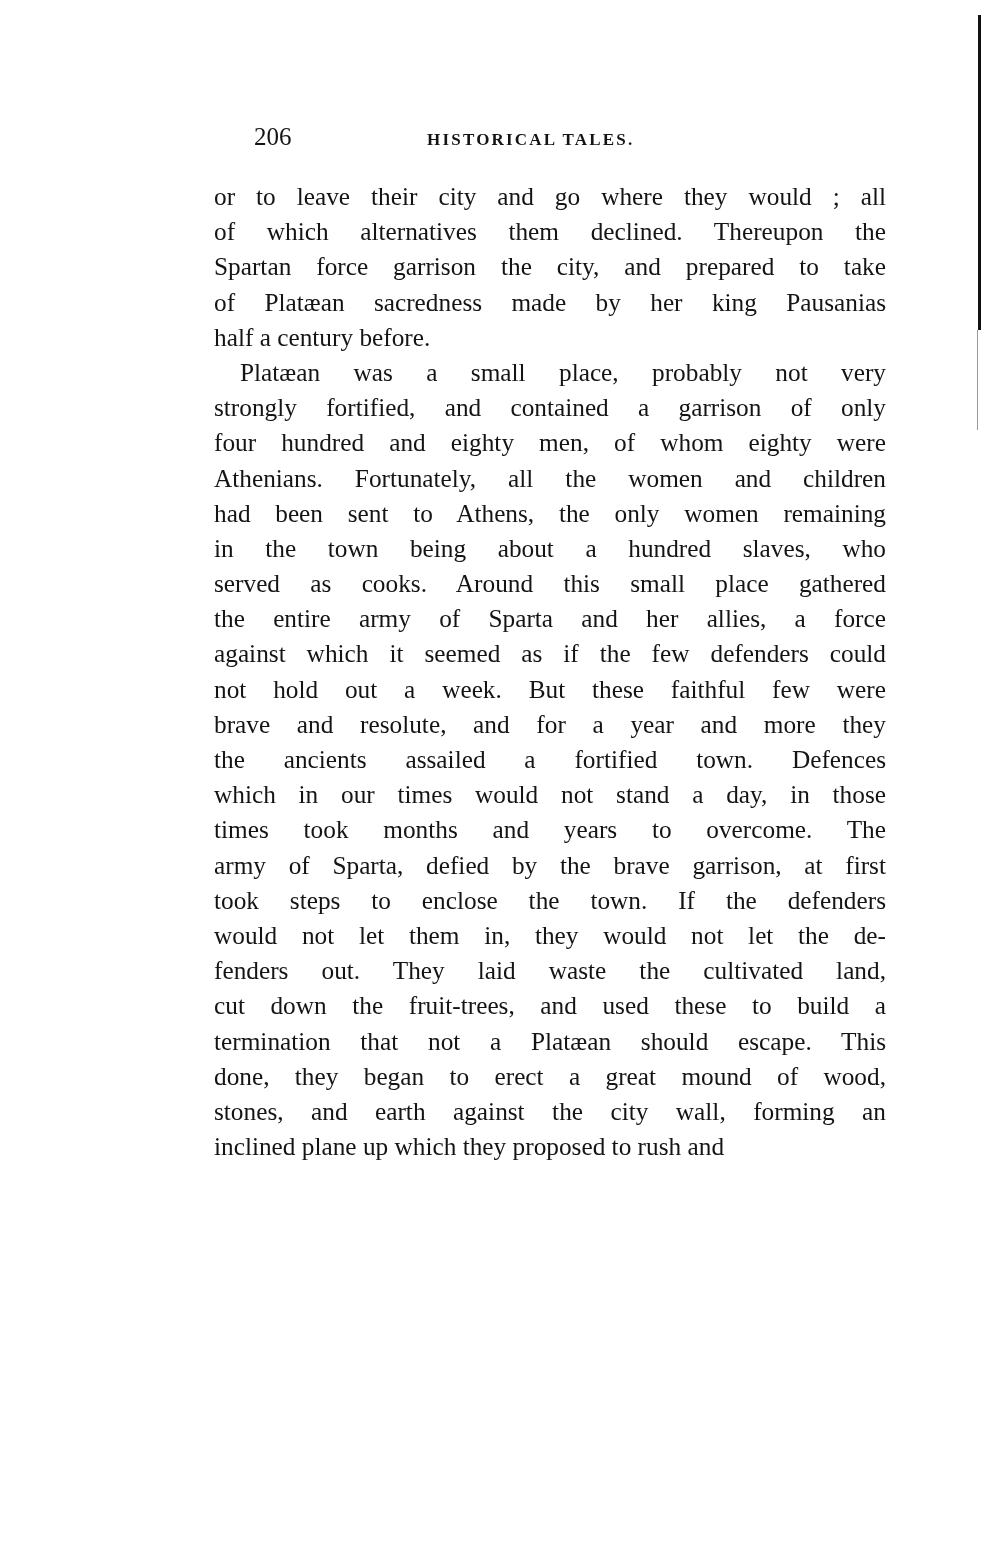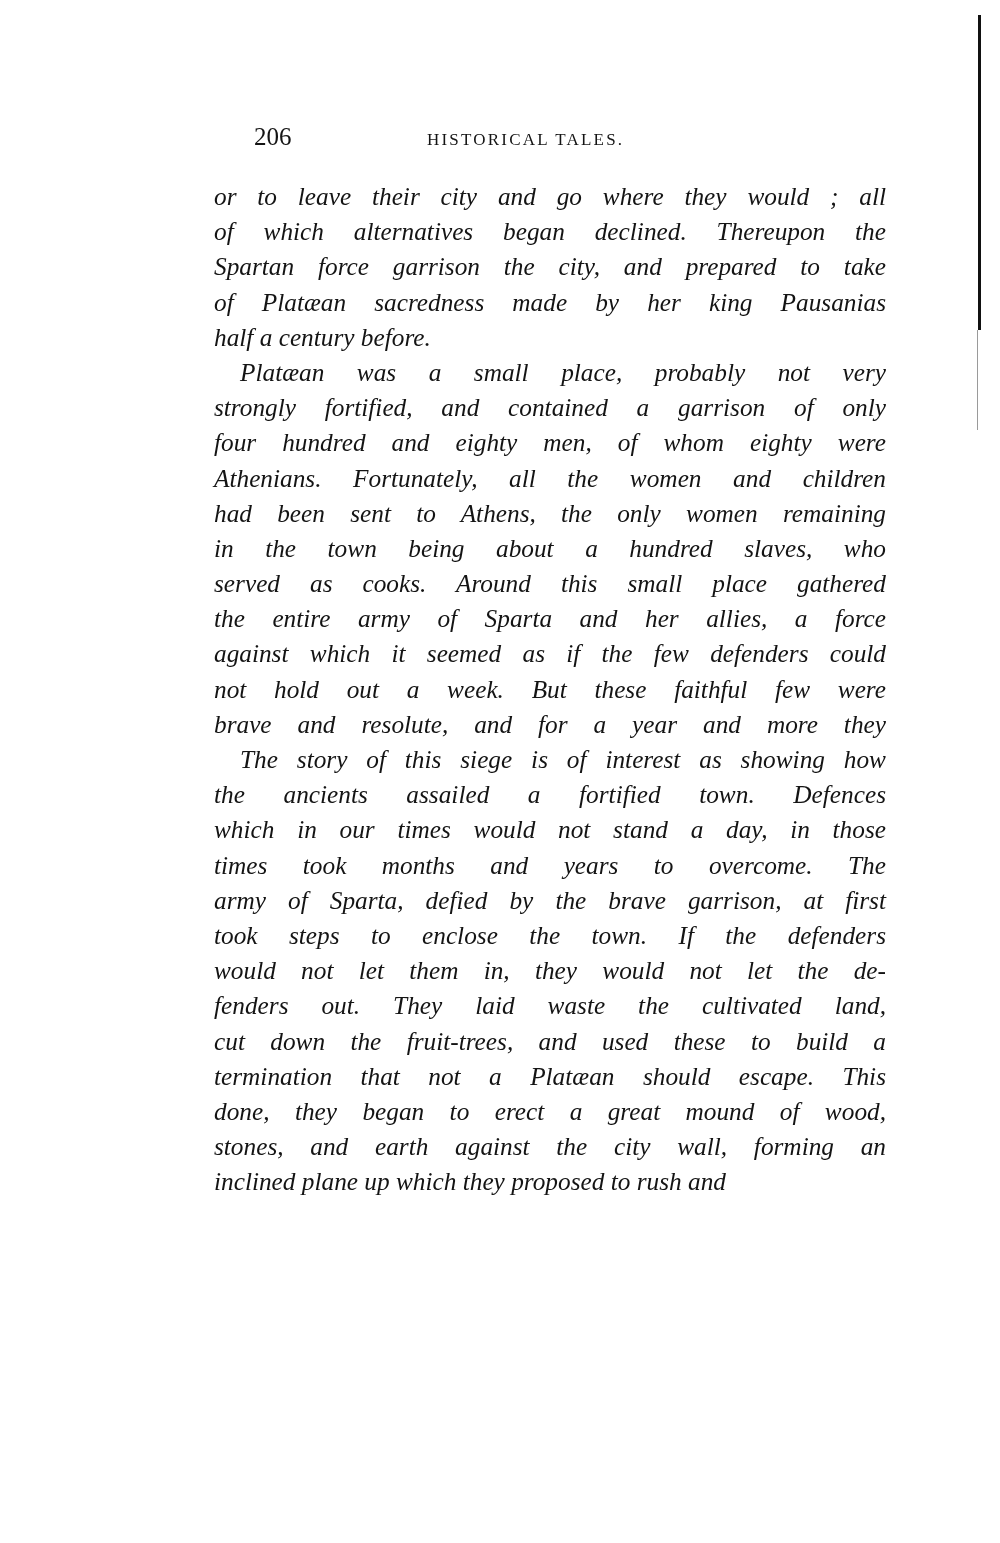--- a/index.html
+++ b/index.html
@@ -45,39 +45,38 @@
       font-size: 25px;
       line-height: 30px;
       margin-left: 44px;
     }
     .head-title {
       position: absolute;
       left: 217px;
       top: 6px;
       font-size: 17px;
       letter-spacing: 2.2px;
-      font-weight: normal;
+      font-weight: bold;
       line-height: 24px;
     }
     .text-block {
       position: absolute;
       left: 214px;
       top: 179px;
       width: 672px;
     }
     .line {
       display: block;
       height: 35.2px;
       line-height: 35.2px;
       font-size: 25.3px;
       text-align: justify;
       text-align-last: justify;
       white-space: nowrap;
       overflow: visible;
-      font-style: italic;
     }
     .line.last {
       text-align-last: left;
     }
     .line.indent {
       padding-left: 26px;
     }
     .line span.words {
       display: block;
       white-space: normal;
@@ -98,21 +97,21 @@
   <span class="page-number">206</span>
   <span class="head-title">HISTORICAL TALES.</span>
 </div>
 
 <div class="text-block" id="text-block">
     <div>
       <div class="line">
         <span class="words">or to leave their city and go where they would ; all</span>
       </div>
       <div class="line">
-        <span class="words">of which alternatives began declined. Thereupon the</span>
+        <span class="words">of which alternatives them declined. Thereupon the</span>
       </div>
       <div class="line">
         <span class="words">Spartan force garrison the city, and prepared to take</span>
       </div>
       <div class="line">
         <span class="words">of Platæan sacredness made by her king Pausanias</span>
       </div>
       <div class="line last">
         <span class="words">half a century before.</span>
       </div>
@@ -146,23 +145,20 @@
         <span class="words">against which it seemed as if the few defenders could</span>
       </div>
       <div class="line">
         <span class="words">not hold out a week. But these faithful few were</span>
       </div>
       <div class="line">
         <span class="words">brave and resolute, and for a year and more they</span>
       </div>
     </div>
     <div>
-      <div class="line indent">
-        <span class="words">The story of this siege is of interest as showing how</span>
-      </div>
       <div class="line">
         <span class="words">the ancients assailed a fortified town. Defences</span>
       </div>
       <div class="line">
         <span class="words">which in our times would not stand a day, in those</span>
       </div>
       <div class="line">
         <span class="words">times took months and years to overcome. The</span>
       </div>
       <div class="line">

